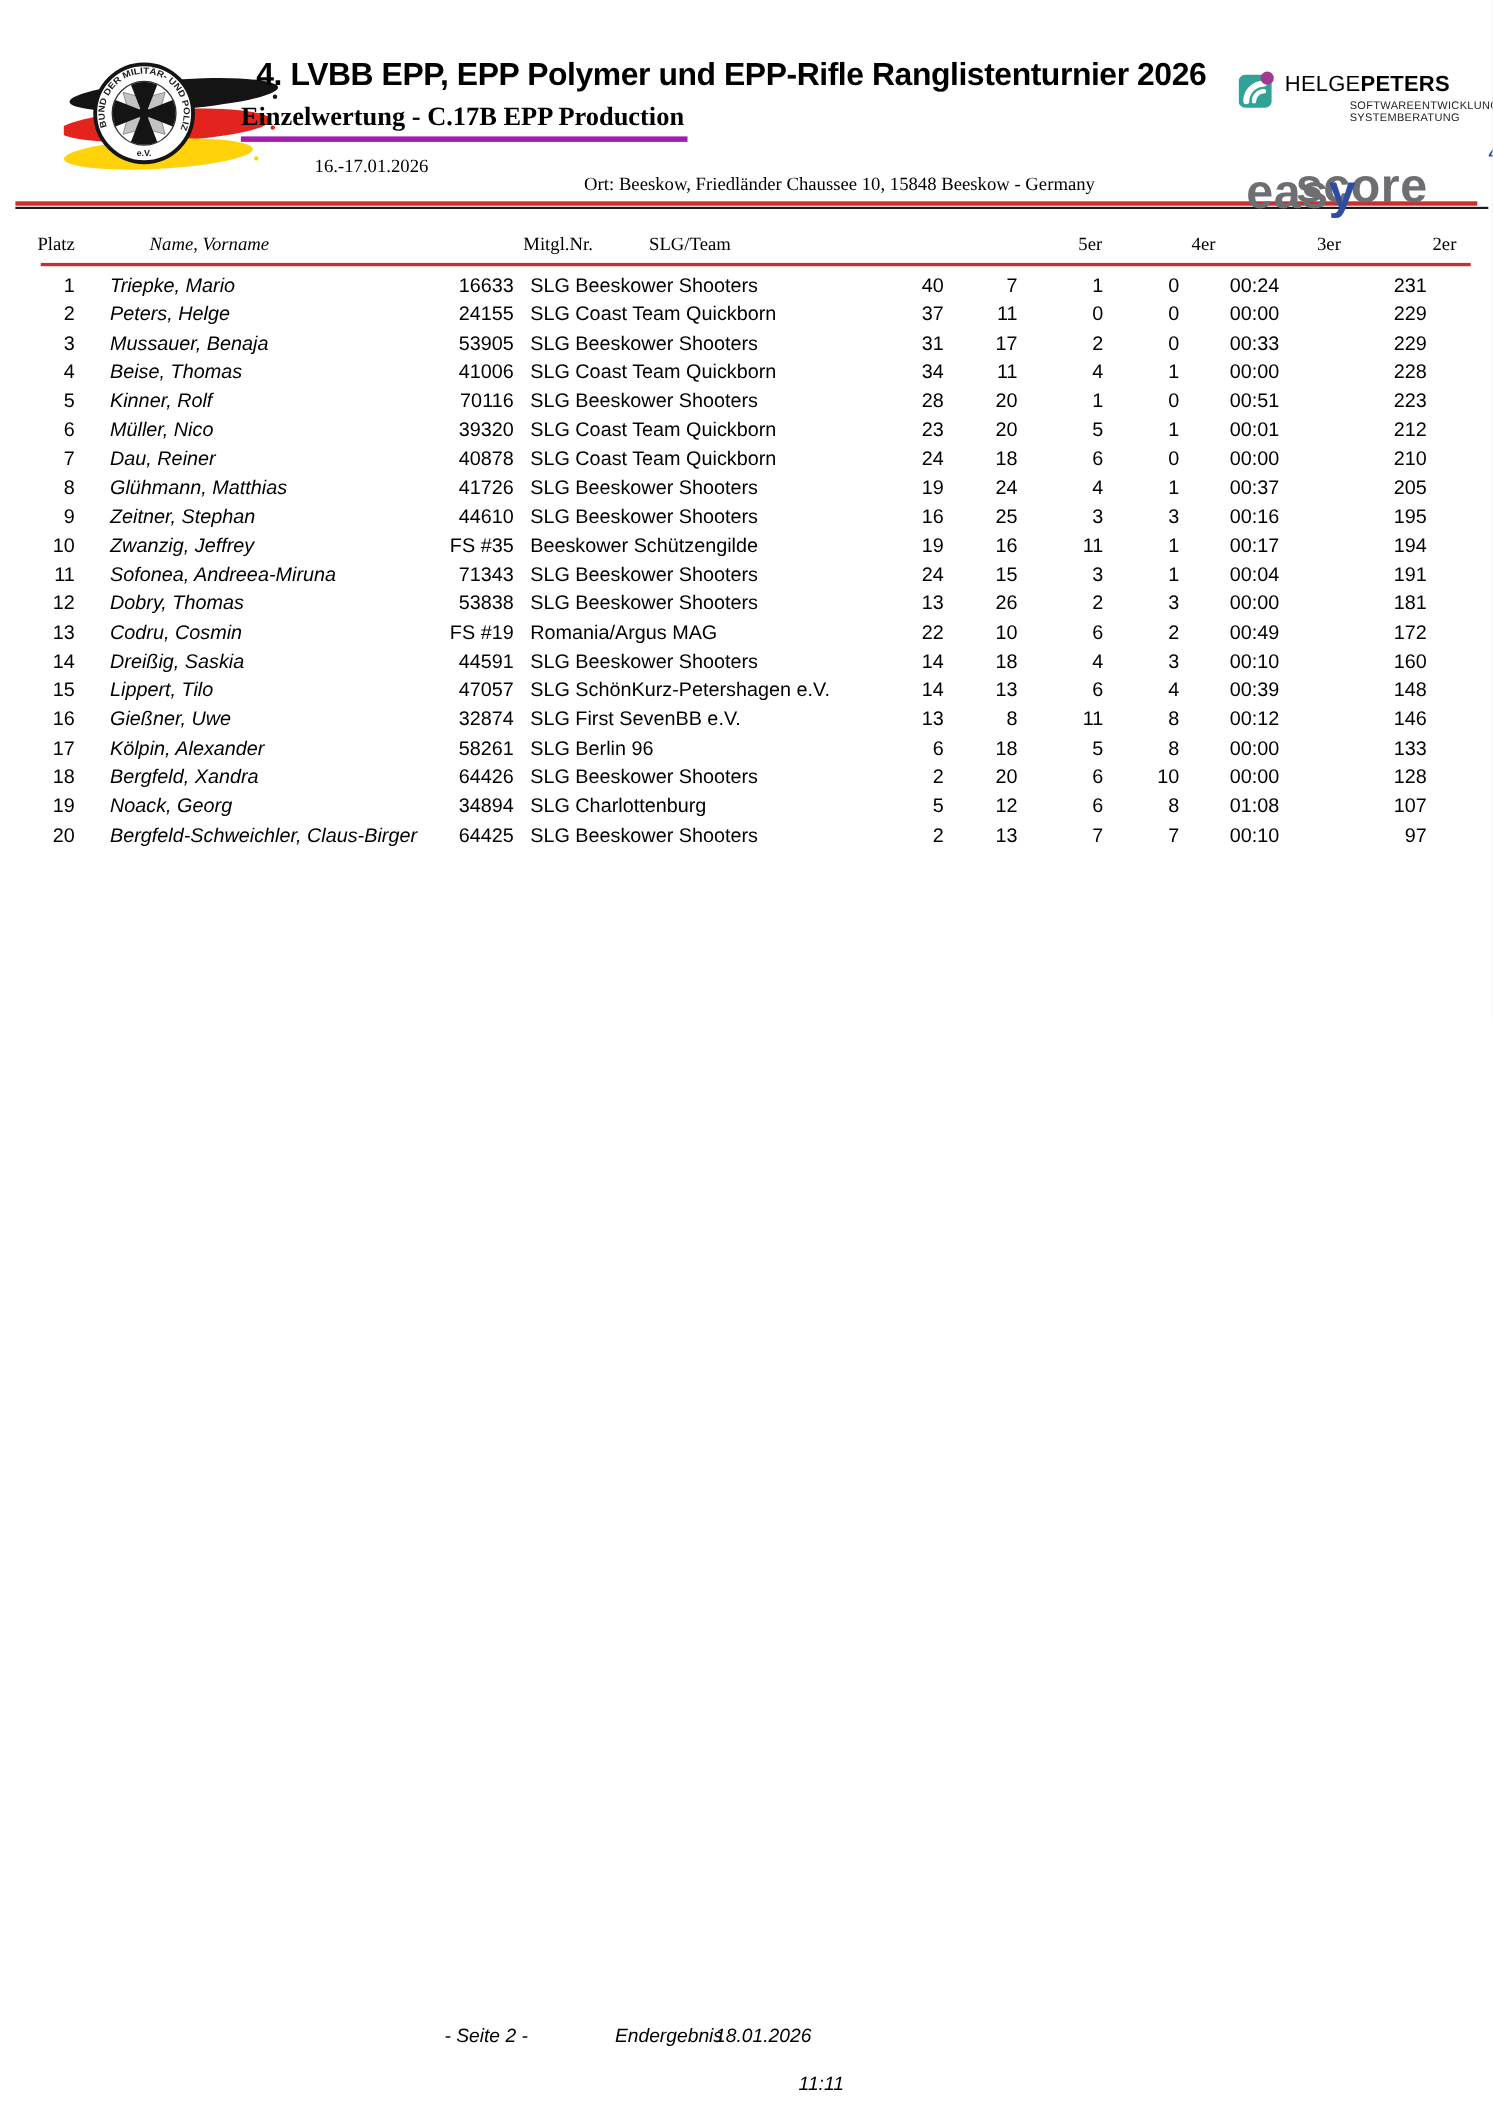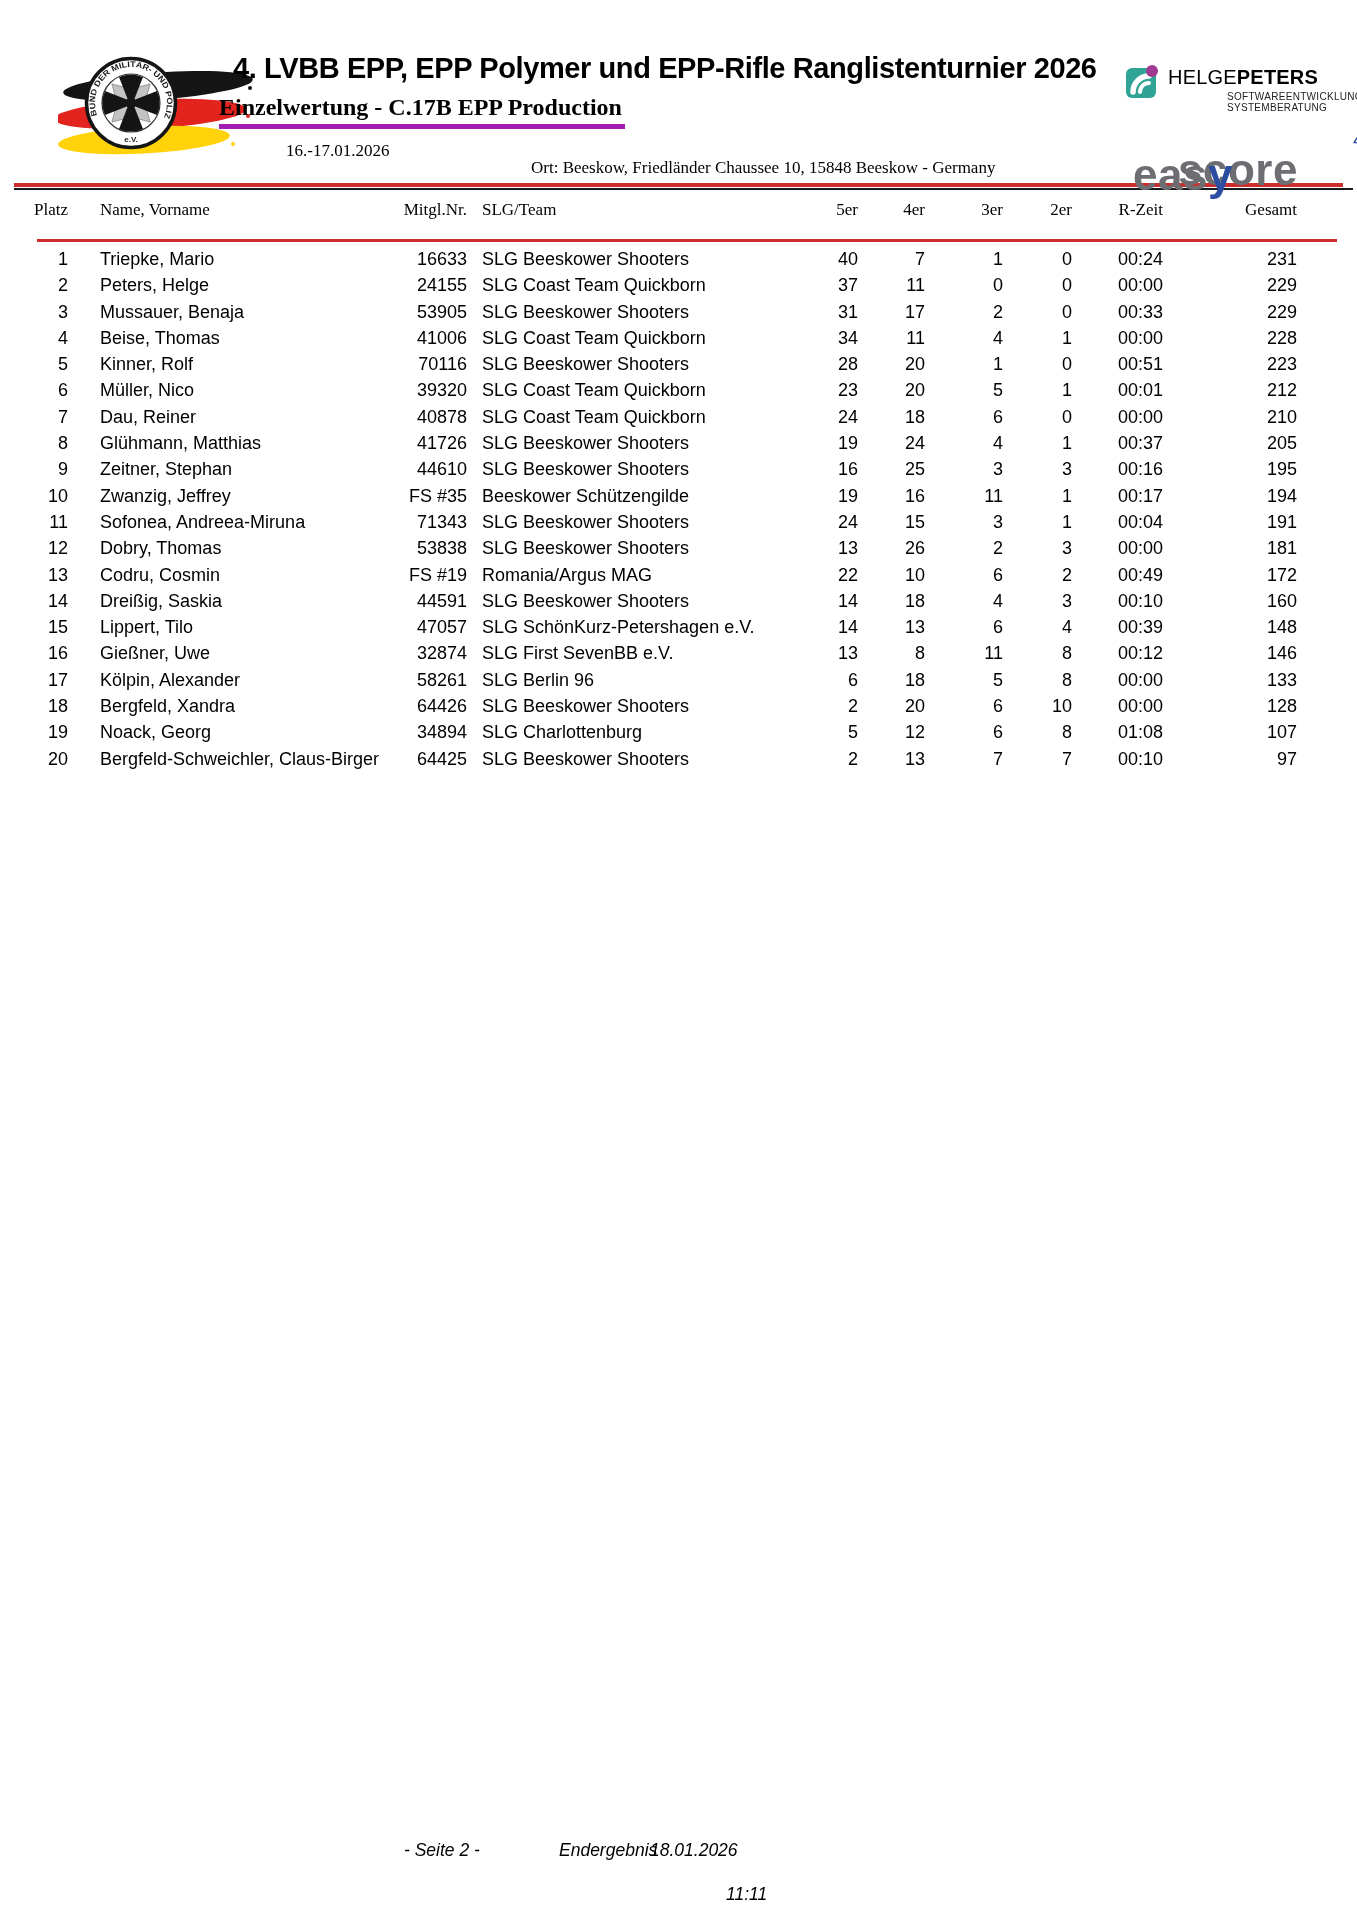--- a/index.html
+++ b/index.html
@@ -34,25 +34,25 @@
   .es-version{position:absolute;left:182px;top:15px;font-size:21px;color:var(--easyscore-blue,#2d4da0);margin-left:38px;}
 
   
   .rule{position:absolute;}
   .rule-red-top{left:14px;top:183px;width:1329px;height:4px;background:var(--rule-red,#cc2e2e);}
   .rule-black-top{left:14px;top:188px;width:1339px;height:2px;background:#1a1a1a;}
   .rule-red-head{left:37px;top:239px;width:1300px;height:3px;background:var(--rule-red,#cc2e2e);}
 
   
   .grid-row{display:grid;grid-template-columns:68px 332px 67px 330px 61px 67px 78px 69px 91px 134px;}
-  .thead{position:absolute;left:0;top:200px;width:1297px;font:17px "Liberation Serif","DejaVu Serif",serif;}
+  .thead{position:absolute;left:0;top:212px;width:1297px;font:17px "Liberation Serif","DejaVu Serif",serif;gap:36px;}
   .tbody{position:absolute;left:0;top:246px;width:1297px;font:18px "Liberation Sans","DejaVu Sans",sans-serif;}
   .tbody .grid-row{height:26.3px;line-height:26.3px;}
   .c-platz{text-align:right;}
-  .c-name{padding-left:32px;text-align:left;white-space:nowrap;}
+  .c-name{padding-left:32px;text-align:left;white-space:nowrap;font-style:italic;}
   .c-mitgl{text-align:right;}
   .c-team{padding-left:15px;text-align:left;white-space:nowrap;}
   .c-num{text-align:right;}
 
   
   .footer-item{position:absolute;top:1840px;font:italic 17.5px "Liberation Sans","DejaVu Sans",sans-serif;white-space:nowrap;}
   .f-seite{left:404px;}
   .f-label{left:559px;}
   .f-date{left:650px;}
   .f-time{left:726px;margin-top:44px;}

